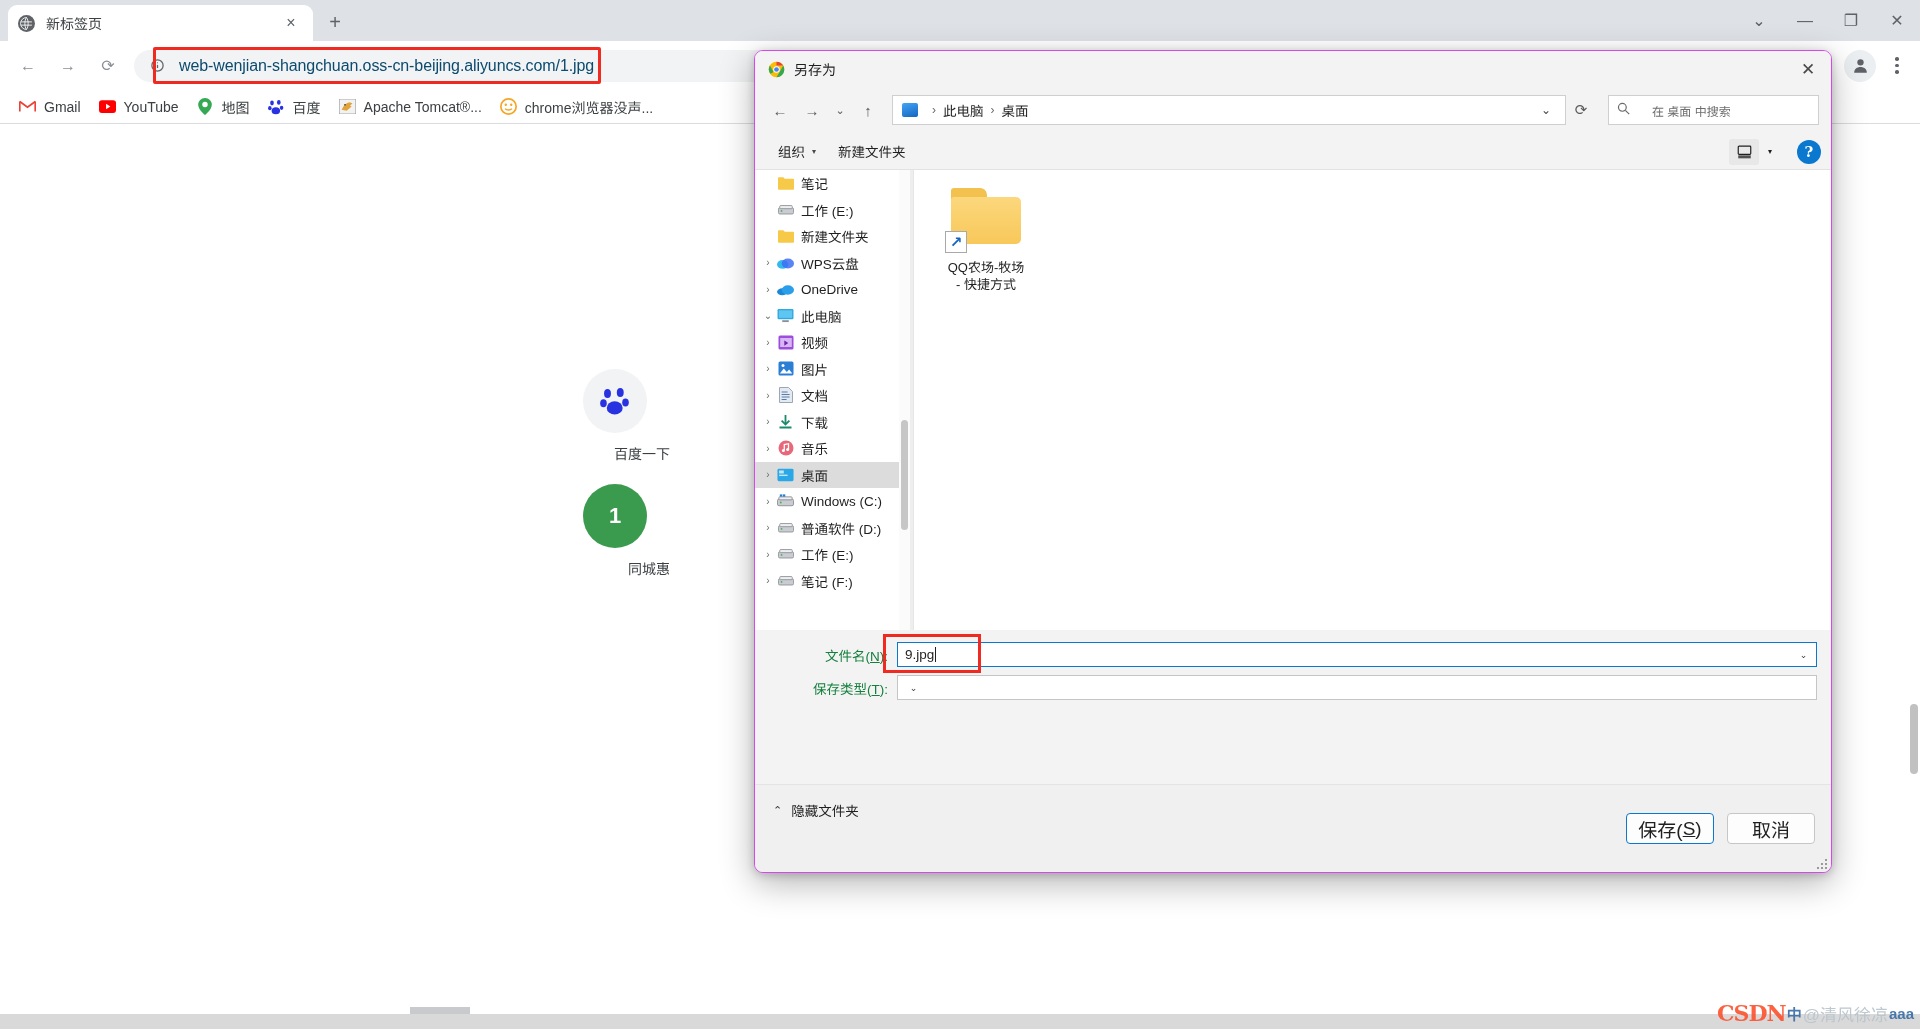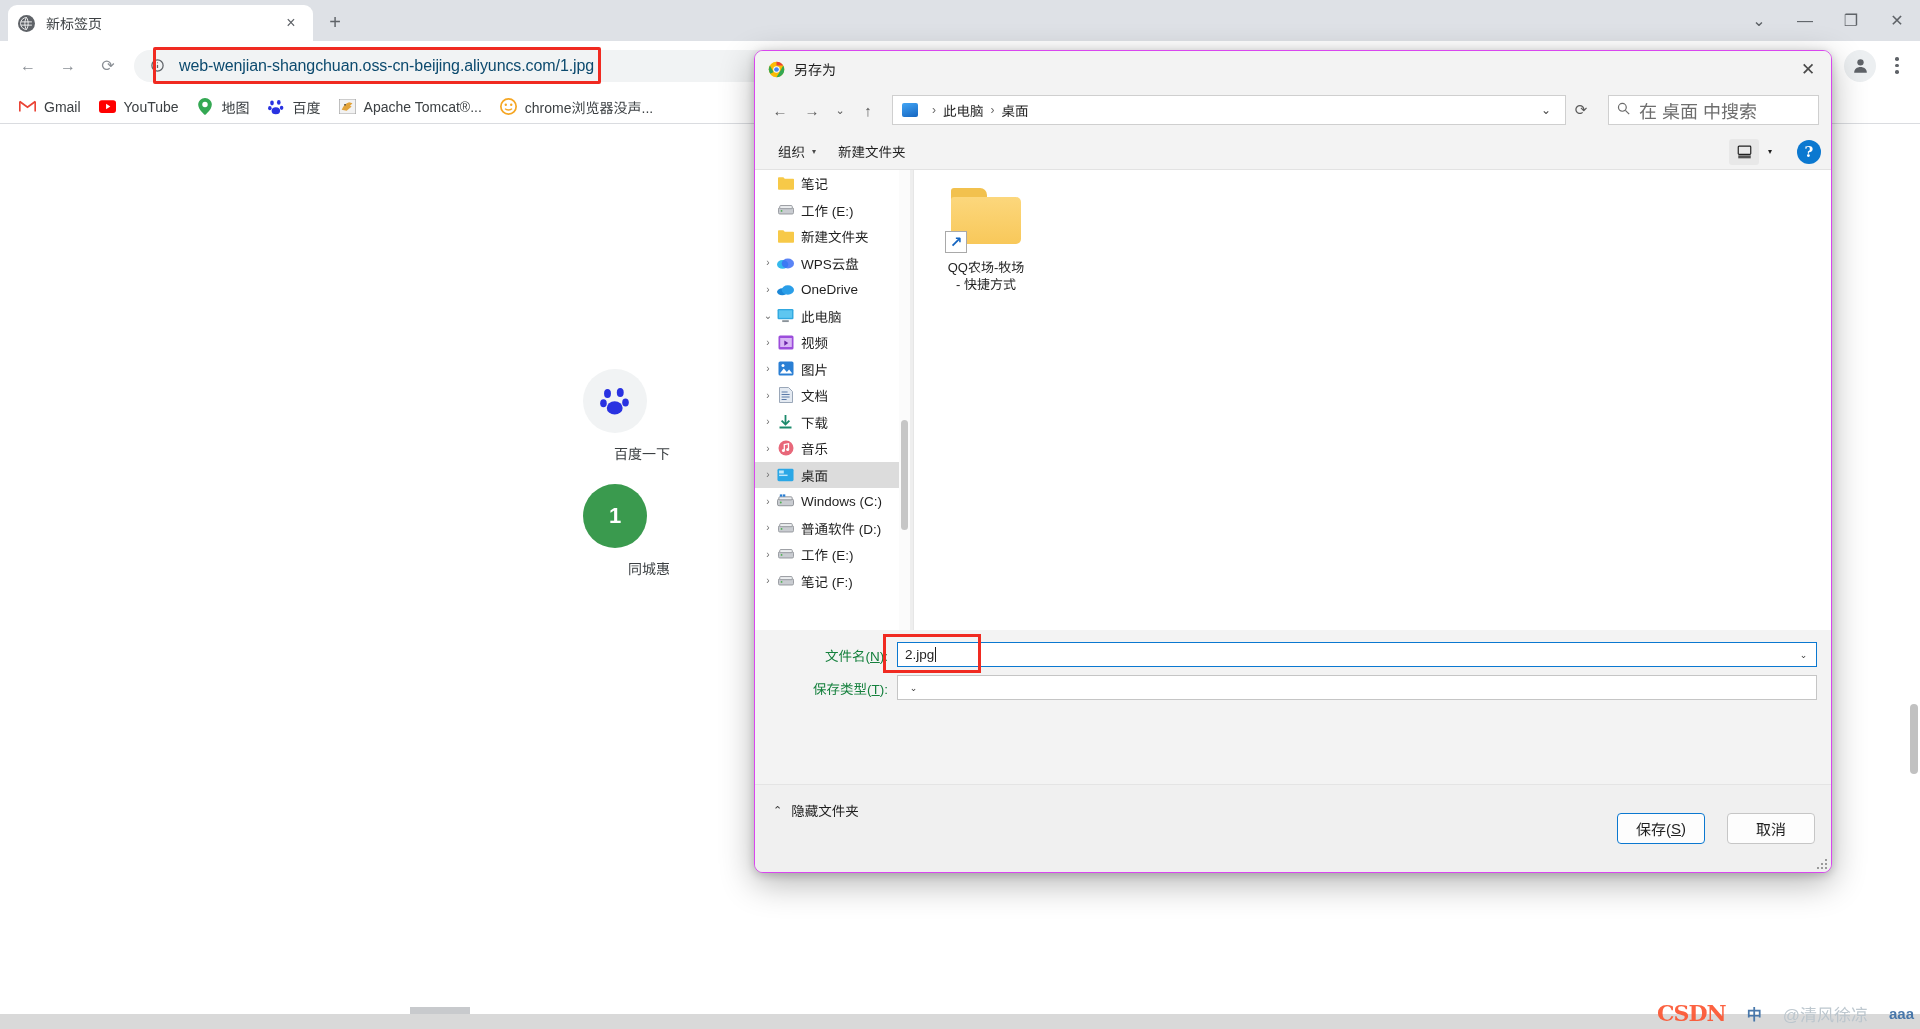--- a/index.html
+++ b/index.html
@@ -188,21 +188,21 @@
     background: #d9d9d9;
   }
   .taskbar-hint {
     position: absolute; left: 410px; bottom: 15px;
     width: 60px; height: 7px; background: #c8cacd;
   }
 
   
   .watermark {
     position: absolute; right: 6px; bottom: 3px;
-    display: flex; align-items: center; gap: 21px;
+    display: flex; align-items: center; gap: 1px;
     opacity: 0.92;
   }
   .csdn-logo {
     font-size: 22px; font-weight: bold; color: #fc5531;
     font-family: "DejaVu Serif", serif;
     letter-spacing: -1px;
   }
   .wm-text {
     font-size: 17px; color: #b9c4cc;
     white-space: nowrap;
@@ -282,21 +282,21 @@
     display: flex; align-items: center; justify-content: center;
     color: #4a4a4a; font-size: 12px;
   }
   .searchbox {
     width: 211px; height: 30px; flex: 0 0 auto;
     background: #ffffff; border: 1px solid #cfcfcf;
     display: flex; align-items: center;
     padding: 0 8px; margin-left: 10px;
   }
   .sb-icon { color: #6b6b6b; font-size: 13px; margin-right: 9px; }
-  .sb-text { font-size: 18px; color: #6e6e6e; white-space: nowrap; }
+  .sb-text { font-size: 12px; color: #6e6e6e; white-space: nowrap; margin-left: 13px; }
 
   
   .dlg-cmdbar {
     height: 37px; background: #f3f3f3;
     display: flex; align-items: center;
     padding: 0 12px;
     border-bottom: 1px solid #e2e2e2;
     position: relative;
   }
   .cmd {
@@ -470,22 +470,22 @@
     font-size: 13.5px; color: #1f1f1f;
   }
   .hide-folders .chev { margin-right: 9px; font-size: 11px; color: #3a3a3a; }
   .footer-buttons {
     position: absolute; right: 16px; top: 28px;
     display: flex; gap: 13px;
   }
   .btn {
     width: 88px; height: 31px;
     display: flex; align-items: center; justify-content: center;
-    font-size: 15px; color: #1f1f1f;
-    background: #fdfdfd; border: 1px solid #c6c6c6; border-radius: 4px; margin-left: 9px;
+    font-size: 19px; color: #1f1f1f;
+    background: #fdfdfd; border: 1px solid #c6c6c6; border-radius: 4px;
   }
   .btn.primary { border: 1.5px solid #0b78d0; }
   .btn u { text-decoration: underline; }
   .resize-grip {
     position: absolute; right: 4px; bottom: 3px;
     width: 11px; height: 11px;
   }
   .resize-grip i {
     position: absolute; width: 2px; height: 2px; background: #9a9a9a; display:block;
   }
@@ -915,21 +915,21 @@
           </div>
           <div class="file-label">QQ农场-牧场 - 快捷方式</div>
         </div>
       </div>
     </div>
 
     <div class="dlg-form">
       <div class="form-row">
         <span class="form-label"><span>文件名(</span><u>N</u><span>):</span></span>
         <div class="combo focused">
-          <span class="combo-value"><span>2.jpg</span><span class="caret-cursor"></span></span>
+          <span class="combo-value"><span>9.jpg</span><span class="caret-cursor"></span></span>
           <span class="combo-arrow">⌄</span>
         </div>
         <div class="fname-highlight"></div>
       </div>
       <div class="form-row">
         <span class="form-label"><span>保存类型(</span><u>T</u><span>):</span></span>
         <div class="combo plain">
           <span class="combo-arrow">⌄</span>
         </div>
       </div>

